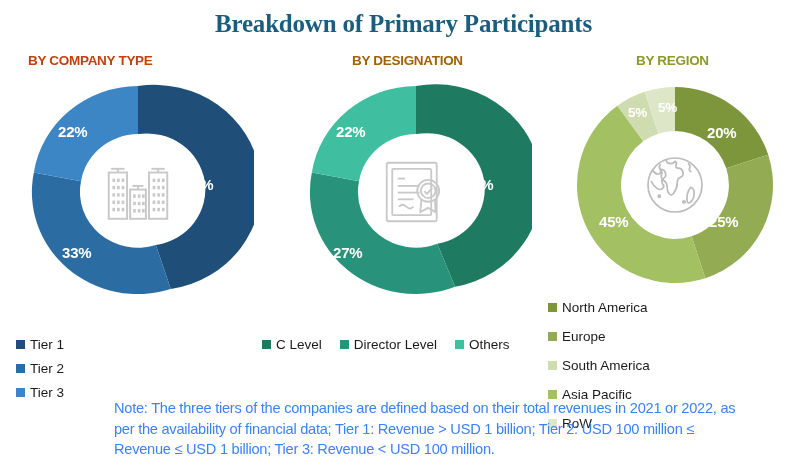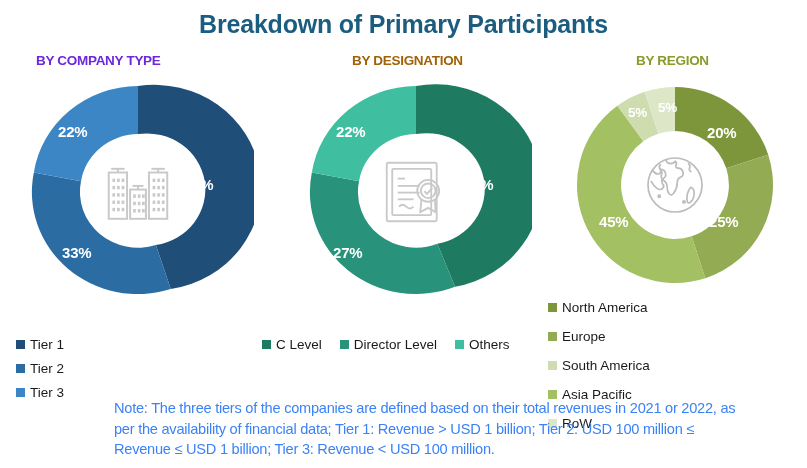--- a/index.html
+++ b/index.html
@@ -25,32 +25,33 @@
   .main-title {
     position: absolute;
     top: 10px;
     left: 0;
     width: 807px;
     text-align: center;
     font-size: 25px;
     font-weight: bold;
     color: #1b5d7f;
     letter-spacing: -0.2px;
+    font-family: Liberation Serif, serif;
   }
 
   
   .sub-title {
     position: absolute;
     top: 53px;
     font-size: 13.5px;
     font-weight: bold;
     letter-spacing: -0.3px;
     white-space: nowrap;
   }
-  #sub-company { left: 36px;  color: #6d28d9; }
+  #sub-company { left: 28px;  color: #c2410c; }
   #sub-design  { left: 352px; color: #a16207; }
   #sub-region  { left: 636px; color: #8a9a2b; text-align: center; }
 
   
   .donut-panel {
     position: absolute;
     top: 80px;
   }
   #panel-company { left: 22px; }
   #panel-design  { left: 300px; }

